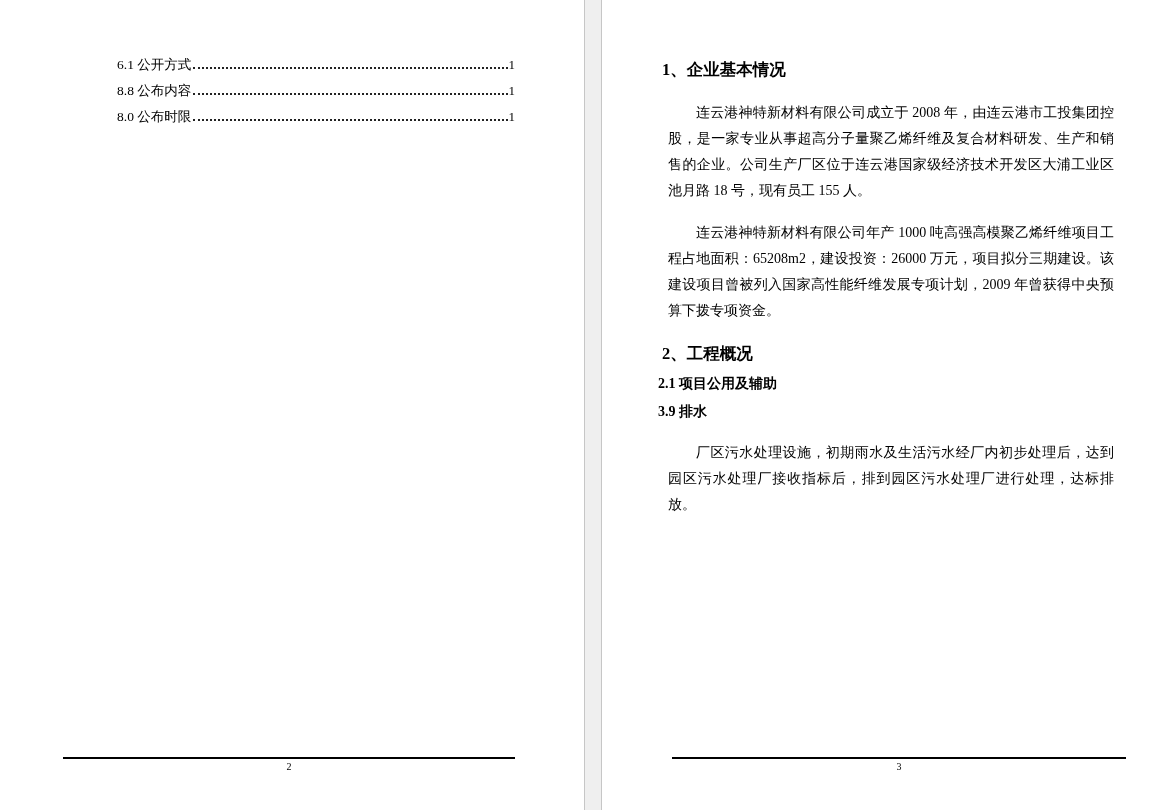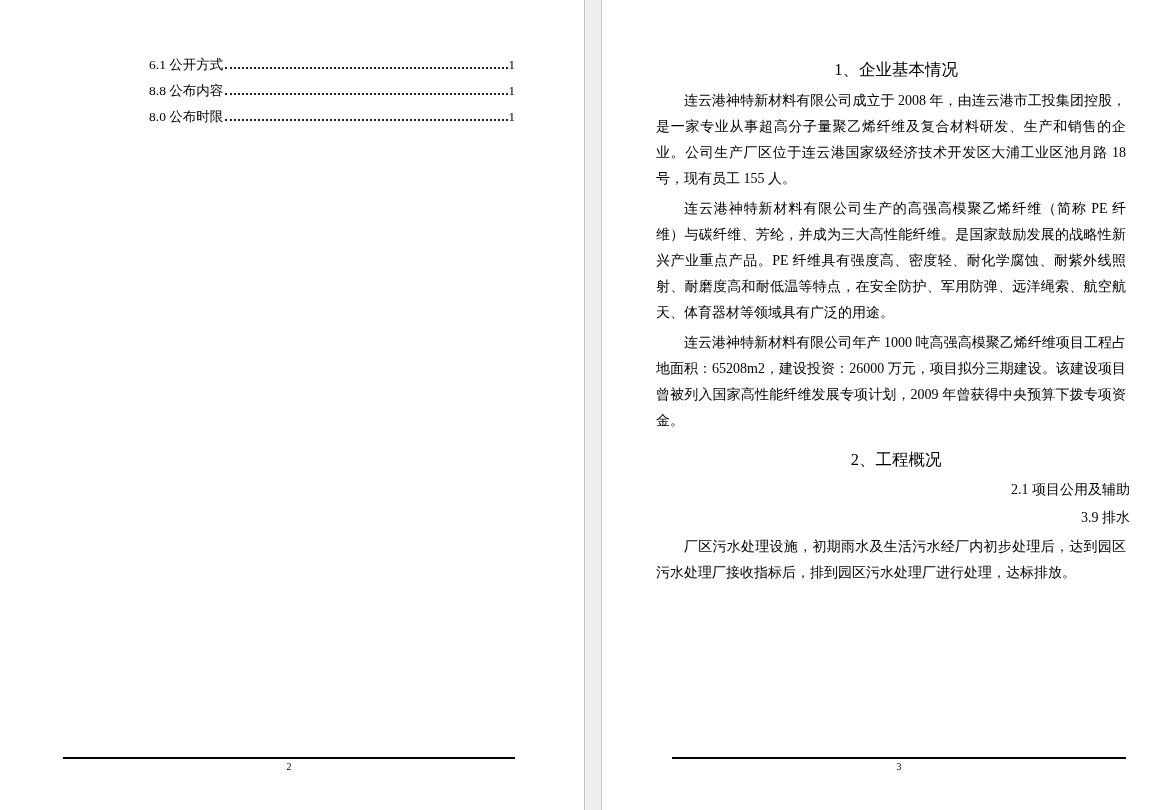--- a/index.html
+++ b/index.html
@@ -20,21 +20,21 @@
 
   
   .toc {
     position: absolute; top: 56px; left: 72px; width: 452px;
     font-size: 13.5px;
   }
   .toc-row {
     display: flex; align-items: baseline;
     height: 26px; padding-left: 54px;
   }
-  .toc-label { white-space: nowrap; margin-left: 32px; }
+  .toc-label { white-space: nowrap; }
   .toc-dots {
     flex: 1; height: 0;
     border-bottom: 2px dotted #222;
     margin: 0 1px 3px 2px;
   }
   .toc-page { white-space: nowrap; font-size: 13px; }
 
   
   .footer-rule { position: absolute; top: 757px; height: 0; border-top: 2px solid #000; }
   .page-left  .footer-rule { left: 72px; width: 452px; }
@@ -43,29 +43,29 @@
   .page-left  .footer-num { left: 72px; width: 452px; }
   .page-right .footer-num { left: 70px; width: 454px; }
 
   
   .doc-content {
     position: absolute; top: 56px; left: 50px; width: 478px;
     font-size: 14px; line-height: 26px;
     text-align: justify;
   }
   .doc-h1 {
-    font-size: 16.5px; line-height: 28px; font-weight: normal;
-    margin: 0 0 4px 10px; text-align: center;
+    font-size: 16.5px; line-height: 28px; font-weight: bold;
+    margin: 0 0 4px 10px; text-align: left;
   }
   .doc-h1.second { margin-top: 12px; }
   .doc-h2 {
-    font-size: 14px; line-height: 24px; font-weight: normal;
-    margin: 4px 0 2px 6px; text-align: right;
+    font-size: 14px; line-height: 24px; font-weight: bold;
+    margin: 4px 0 2px 6px; text-align: left;
   }
-  .doc-p { margin: 4px; text-indent: 2em; }
+  .doc-p { margin: 16px; text-indent: 2em; }
 </style>
 </head>
 <body>
 
 <div class="page page-left">
 
   <div class="toc">
 
     <div class="toc-row">
       <span class="toc-label">6.1 公开方式</span>
@@ -92,21 +92,20 @@
 </div>
 
 <div class="page page-right">
 
   <div class="doc-content">
 
     <h1 class="doc-h1">1、企业基本情况</h1>
 
     <p class="doc-p">连云港神特新材料有限公司成立于 2008 年，由连云港市工投集团控股，是一家专业从事超高分子量聚乙烯纤维及复合材料研发、生产和销售的企业。公司生产厂区位于连云港国家级经济技术开发区大浦工业区池月路 18 号，现有员工 155 人。</p>
 
-    <p class="doc-p">连云港神特新材料有限公司生产的高强高模聚乙烯纤维（简称 PE 纤维）与碳纤维、芳纶，并成为三大高性能纤维。是国家鼓励发展的战略性新兴产业重点产品。PE 纤维具有强度高、密度轻、耐化学腐蚀、耐紫外线照射、耐磨度高和耐低温等特点，在安全防护、军用防弹、远洋绳索、航空航天、体育器材等领域具有广泛的用途。</p>
 
     <p class="doc-p">连云港神特新材料有限公司年产 1000 吨高强高模聚乙烯纤维项目工程占地面积：65208m2，建设投资：26000 万元，项目拟分三期建设。该建设项目曾被列入国家高性能纤维发展专项计划，2009 年曾获得中央预算下拨专项资金。</p>
 
 
     <h1 class="doc-h1 second">2、工程概况</h1>
 
     <h2 class="doc-h2">2.1 项目公用及辅助</h2>
 
 
     <h2 class="doc-h2">3.9 排水</h2>

